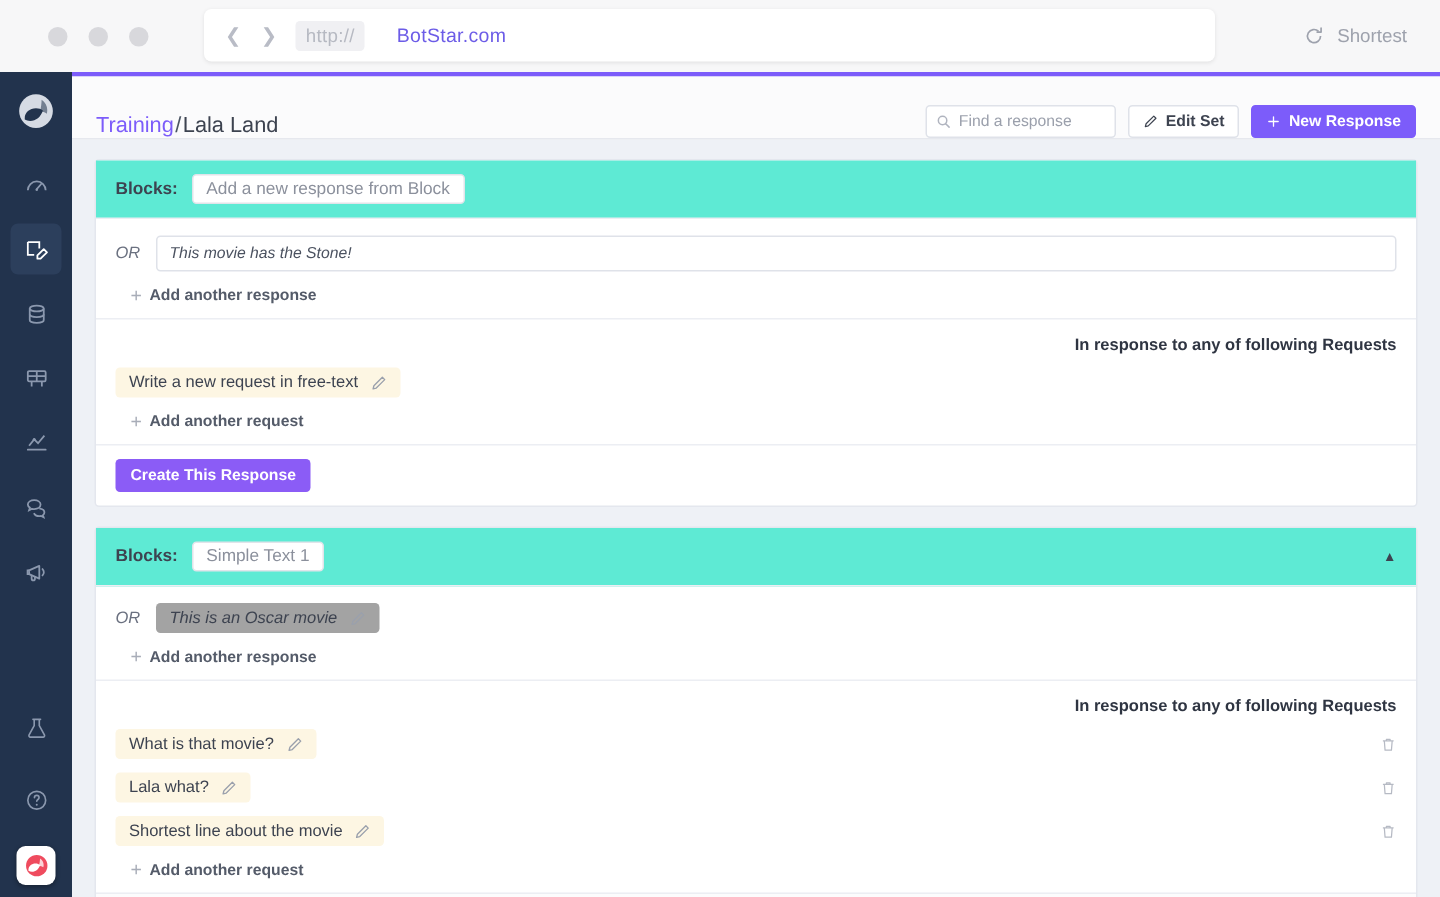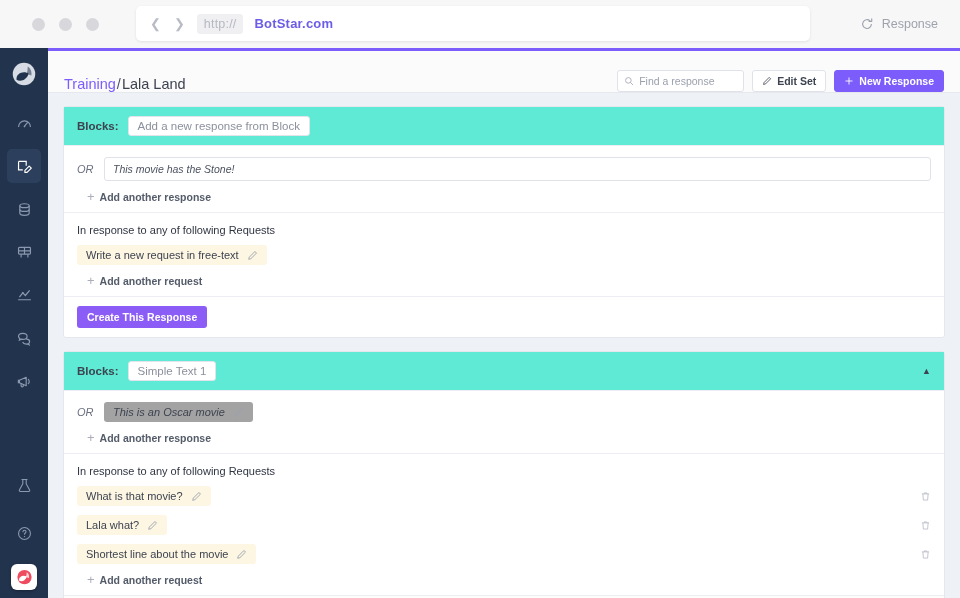--- a/index.html
+++ b/index.html
@@ -24,21 +24,21 @@
     background: #ffffff; border-radius: 5px;
     box-shadow: 0 1px 3px rgba(0,0,0,.09);
     display: flex; align-items: center; padding: 0 14px;
   }
   .nav-arrows { display: flex; gap: 13px; color: #b9bcc6; font-size: 13px; margin-right: 12px; }
   .nav-arrows span { line-height: 1; }
   .scheme-pill {
     background: #f0f0f3; color: #b6b9c2; font-size: 12.5px;
     padding: 3px 7px; border-radius: 3px; letter-spacing: .2px;
   }
-  .url-host { color: #6c5ce7; font-size: 13px; margin-left: 11px; letter-spacing: .2px; font-weight: bold; }
+  .url-host { color: #6c5ce7; font-size: 13px; margin-left: 21px; letter-spacing: .2px; }
 
   .chrome-right {
     position: absolute; right: 22px; top: 0; height: 48px;
     display: flex; align-items: center; gap: 8px;
     color: #9ea2ad; font-size: 12.5px;
   }
   .reload-ico { width: 14px; height: 14px; display:block; }
 
   
   .sidebar {
@@ -134,21 +134,21 @@
   }
   .pencil { width: 11px; height: 11px; color: #9aa0ac; flex: none; }
 
   .add-link {
     display: flex; align-items: center; gap: 5px;
     font-size: 10.5px; color: #545b69; margin-top: 9px; margin-left: 10px;
     font-weight: bold;
   }
   .add-link .plus { color: #a8adb8; font-size: 13px; line-height: 1; font-weight: normal; }
 
-  .sec-title { font-size: 11px; font-weight: normal; color: #2f3542; margin-bottom: 9px; }
+  .sec-title { font-size: 11px; font-weight: bold; color: #2f3542; margin-bottom: 9px; text-align: right; }
 
   .req-chip {
     background: #fdf6e3; border-radius: 3px; padding: 4px 9px;
     display: inline-flex; align-items: center; gap: 8px;
     font-size: 11px; color: #3d4350;
   }
   .req-row { display: flex; align-items: center; margin-bottom: 9px; }
   .trash { margin-left: auto; width: 11px; height: 11px; color: #b6bac4; }
 
   .create-sec { padding: 9px 13px; border-top: 1px solid #eceef3; }
@@ -180,21 +180,21 @@
     </div>
     <span class="scheme-pill">http://</span>
     <span class="url-host">BotStar.com</span>
   </div>
 
   <div class="chrome-right">
     <svg class="reload-ico" viewBox="0 0 16 16" fill="none" stroke="currentColor" stroke-width="1.3">
       <path d="M13 8A5 5 0 1 1 11.5 4.5"></path>
         <path d="M13.4 2v3h-3" stroke-linecap="round" stroke-linejoin="round"></path>
     </svg>
-    <span>Response</span>
+    <span>Shortest</span>
   </div>
 </div>
 
 <div class="sidebar">
   <svg class="sb-logo" viewBox="0 0 32 32">
     <circle cx="16" cy="15" r="12" fill="#d6dbe4"></circle>
     <path d="M8 20c0-4 3.5-7 8-7 2 0 3.6.6 4.9 1.6-1.4 4.6-5 7.4-9 7.4-1.5 0-2.8-.4-3.9-1z" fill="#22334d"></path>
     <path d="M20 7c2.5 1.6 4 4.3 4 7.3 0 .9-.1 1.7-.3 2.5-1.3-1-3-1.6-4.8-1.6.7-2.6 1-5.4 1.1-8.2z" fill="#22334d" opacity=".55"></path>
   </svg>
 

